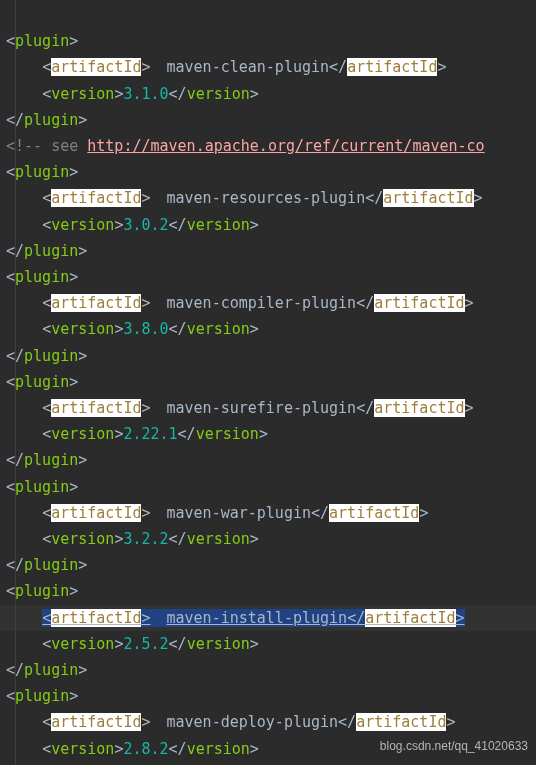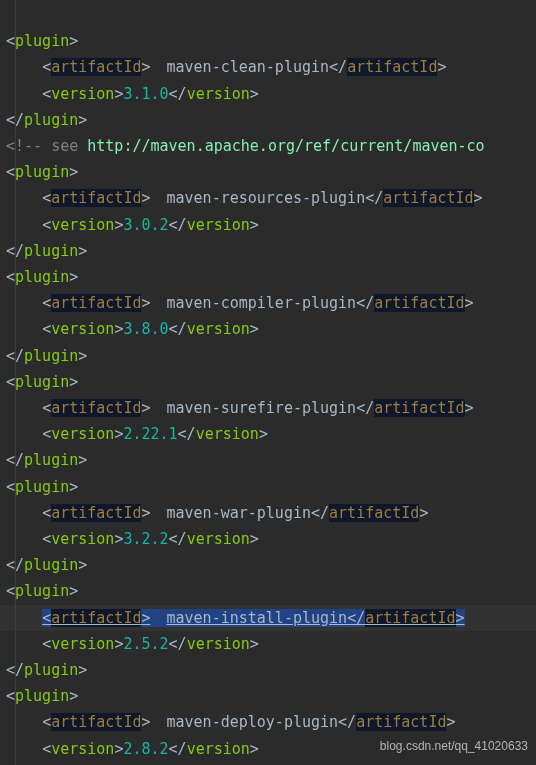--- a/index.html
+++ b/index.html
@@ -22,25 +22,25 @@
   .gutter{
     position:absolute;
     top:0;
     left:15px;
     bottom:0;
     width:1px;
     background:#3c3f41;
   }
   .pun { color:#a9b7c6; }
   .tag { color:#84cc16; }
-  .hl  { background:#0f172a; color:#9e7e3b; }
+  .hl  { background:#ffffff; color:#9e7e3b; }
   .txt { color:#a9b7c6;margin-left:16px; }
   .ver { color:#14b8a6; }
   .cmt { color:#808080; }
-  .url { color:#86efac; }
+  .url { color:#fca5a5; text-decoration:underline; }
   .selrow{
     background:#323232;
     display:inline-block;
     width:536px;
     margin-left:-6px;
     padding-left:6px;
   }
   .selbox{ background:#214283;text-decoration:underline; }
   .watermark{
     position:absolute;

